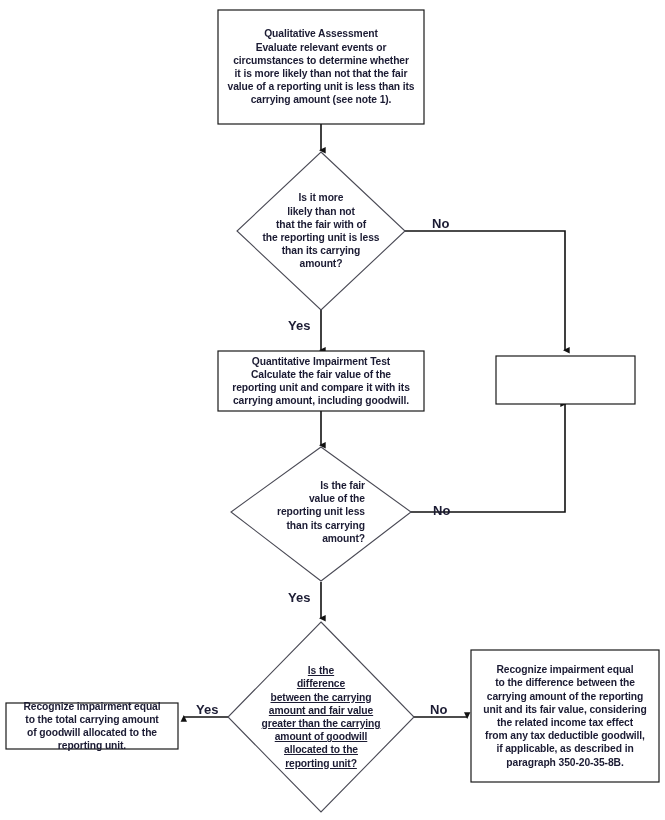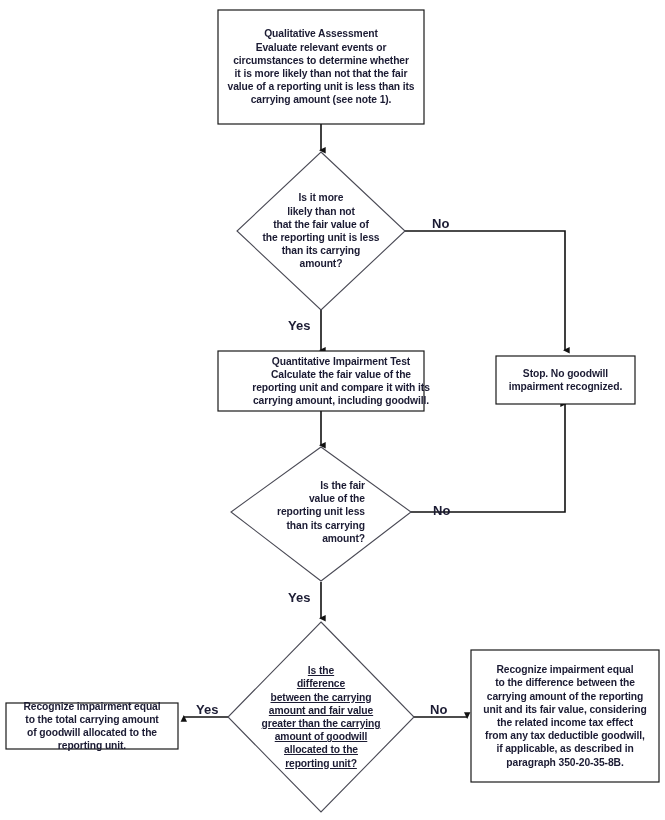--- a/index.html
+++ b/index.html
@@ -126,32 +126,30 @@
 
   <div class="node-text box-text" style="left:219px; top:11px; width:204px; height:112px;">Qualitative Assessment
 Evaluate relevant events or
 circumstances to determine whether
 it is more likely than not that the fair
 value of a reporting unit is less than its
 carrying amount (see note 1).</div>
 
   <div class="node-text box-text" style="left:231px; top:190px; width:180px; height:82px;">Is it more
 likely than not
-that the fair value of
+that the fair with of
 the reporting unit is less
 than its carrying
 amount?</div>
 
-  <div class="node-text box-text" style="left:219px; top:352px; width:204px; height:58px;padding-left:20px;">Quantitative Impairment Test
+  <div class="node-text box-text" style="left:219px; top:352px; width:204px; height:58px;">Quantitative Impairment Test
 Calculate the fair value of the
 reporting unit and compare it with its
 carrying amount, including goodwill.</div>
 
-  <div class="node-text box-text" style="left:497px; top:357px; width:137px; height:46px;">Stop. No goodwill
-impairment recognized.</div>
 
   <div class="node-text box-text" style="left:236px; top:478px; width:170px; height:68px;text-align:right;">Is the fair
 value of the
 reporting unit less
 than its carrying
 amount?</div>
 
   <div class="node-text box-text" style="left:229px; top:663px; width:184px; height:108px;text-decoration:underline;">Is the
 difference
 between the carrying

